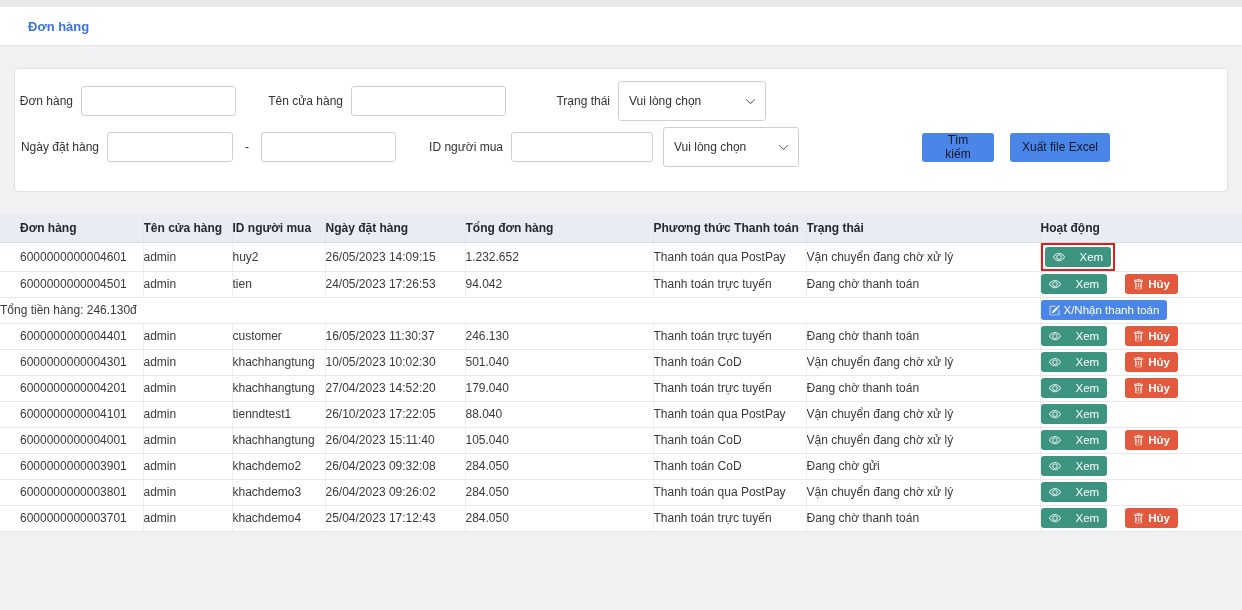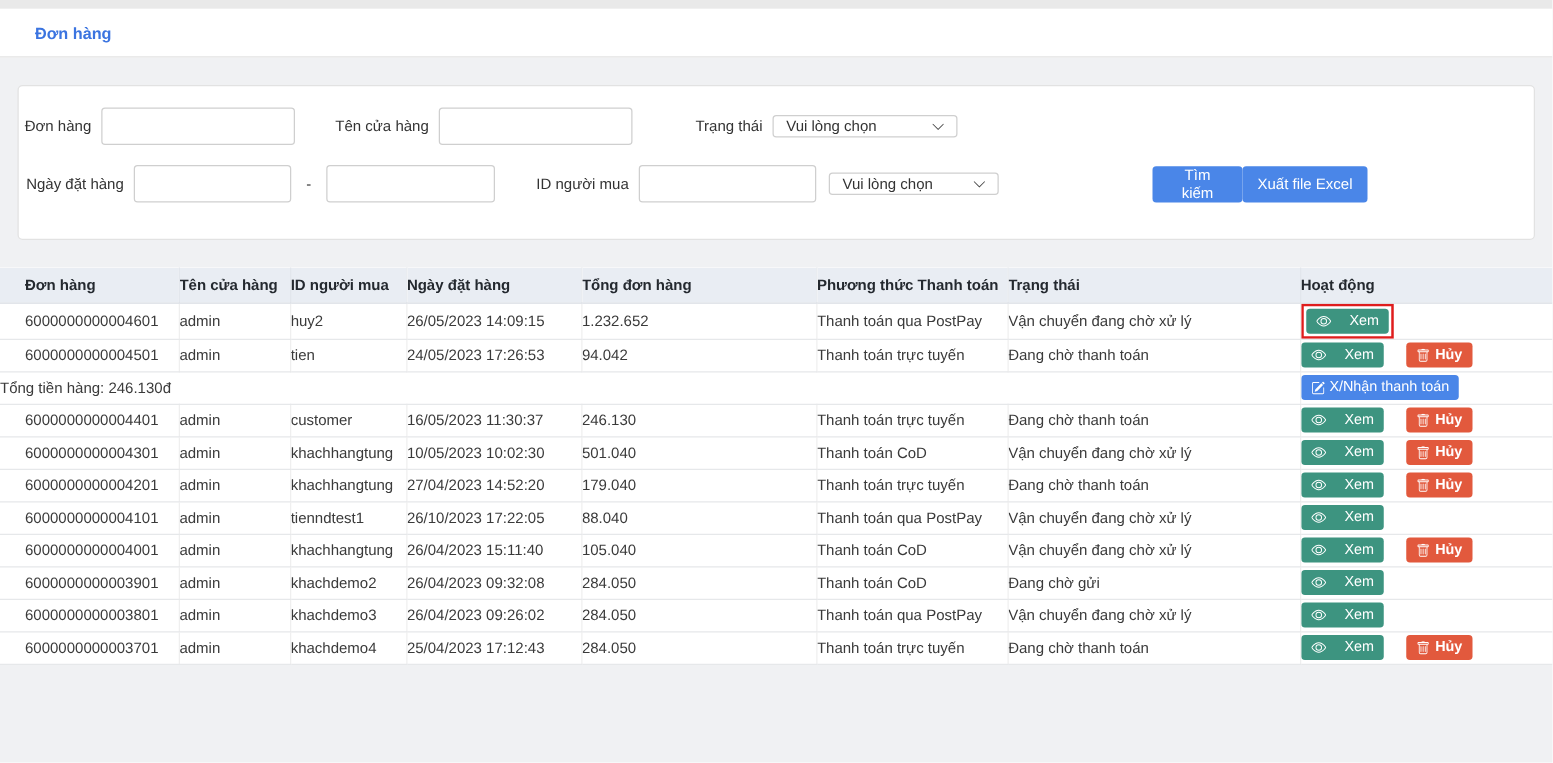--- a/index.html
+++ b/index.html
@@ -25,34 +25,34 @@
   .f-label { text-align:right; padding-right:8px; color:#333; white-space:nowrap; }
   .w66{width:66px;} .w115{width:115px;} .w112{width:112px;} .w92{width:92px;}
   .f-input {
     height:30px; border:1px solid #cfcfcf; border-radius:3px; background:#fff;
     padding:0 8px; font-size:12px; color:#333; outline:none;
     font-family:"Liberation Sans",sans-serif;
   }
   .in155{width:155px;} .in126{width:126px;} .in135{width:135px;} .in142{width:142px;}
   .dash { width:28px; text-align:center; color:#333; }
   .f-select {
-    height:18px; border:1px solid #cfcfcf; border-radius:3px; background:#fff;
+    height:40px; border:1px solid #cfcfcf; border-radius:3px; background:#fff;
     display:flex; align-items:center; justify-content:space-between;
     padding:0 9px 0 10px; cursor:pointer; color:#333;
   }
   .sel148{width:148px;} .sel136{width:136px; margin-left:10px;}
   .chev { width:11px; height:11px; flex:0 0 auto; margin-left:6px; }
   .btns { margin-left:123px; display:flex; align-items:center; }
   .btn-blue {
-    background:var(--accent-blue); color:#ffffff; border:none; border-radius:3px;
+    background:var(--accent-blue); color:#0f172a; border:none; border-radius:3px;
     height:29px; padding:0 12px; font-size:12px; cursor:pointer;
     font-family:"Liberation Sans",sans-serif;
   }
   .btn-search { width:72px; }
-  .btn-excel { margin-left:0; }
+  .btn-excel { margin-left:16px; }
 
   
   .orders-table { width:1242px; border-collapse:collapse; table-layout:fixed; margin-top:22px; background:#fff; }
   .orders-table th {
     background:var(--table-header-bg); height:28px; text-align:left;
     font-size:12px; font-weight:bold; color:#24292f;
     border-bottom:1px solid #d9dde4; border-right:1px solid #e2e6ec;
     padding:0 4px 0 0; white-space:nowrap; overflow:hidden;
   }
   .orders-table td {

